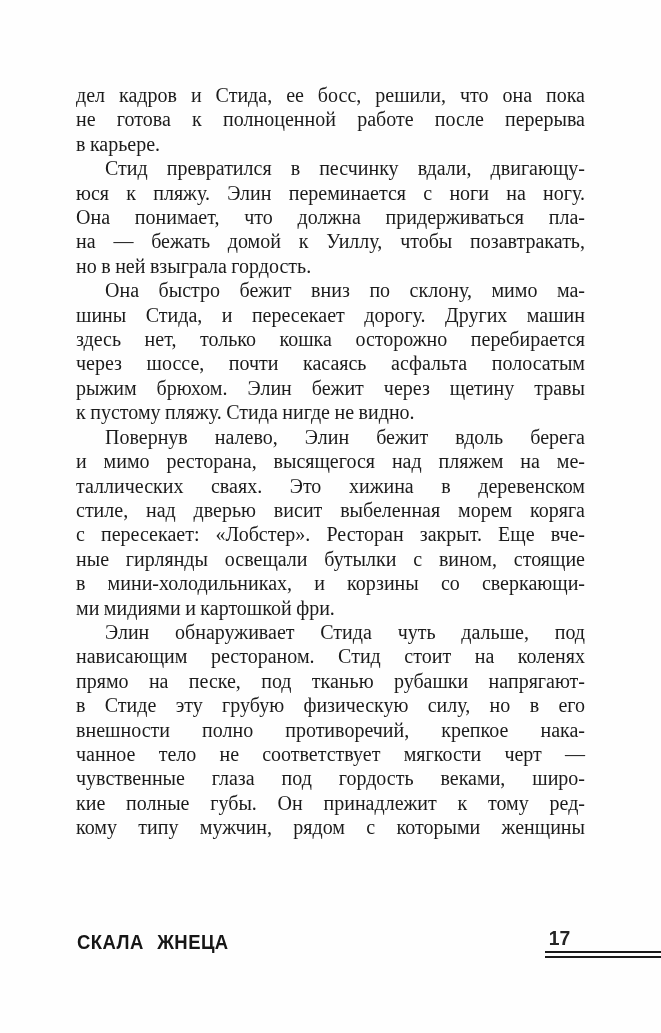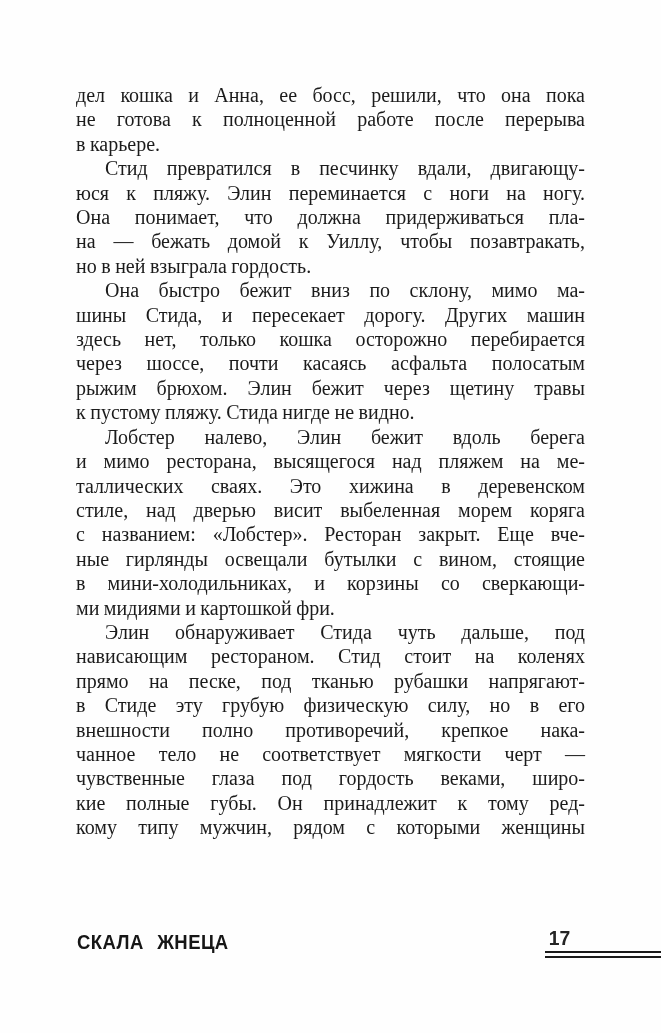--- a/index.html
+++ b/index.html
@@ -80,39 +80,39 @@
     border-top: 2.5px solid #1a1a1a;
     border-bottom: 2.5px solid #1a1a1a;
   }
 </style>
 </head>
 <body>
 
 <div class="page">
 
   <div class="body-text">
-      <div class="line">дел кошка и Анна, ее босс, решили, что она пока</div>
+      <div class="line">дел кадров и Стида, ее босс, решили, что она пока</div>
       <div class="line">не готова к полноценной работе после перерыва</div>
       <div class="line last">в карьере.</div>
       <div class="line indent">Стид превратился в песчинку вдали, двигающу-</div>
       <div class="line">юся к пляжу. Элин переминается с ноги на ногу.</div>
       <div class="line">Она понимает, что должна придерживаться пла-</div>
       <div class="line">на — бежать домой к Уиллу, чтобы позавтракать,</div>
       <div class="line last">но в ней взыграла гордость.</div>
       <div class="line indent">Она быстро бежит вниз по склону, мимо ма-</div>
       <div class="line">шины Стида, и пересекает дорогу. Других машин</div>
       <div class="line">здесь нет, только кошка осторожно перебирается</div>
       <div class="line">через шоссе, почти касаясь асфальта полосатым</div>
       <div class="line">рыжим брюхом. Элин бежит через щетину травы</div>
       <div class="line last">к пустому пляжу. Стида нигде не видно.</div>
-      <div class="line indent">Лобстер налево, Элин бежит вдоль берега</div>
+      <div class="line indent">Повернув налево, Элин бежит вдоль берега</div>
       <div class="line">и мимо ресторана, высящегося над пляжем на ме-</div>
       <div class="line">таллических сваях. Это хижина в деревенском</div>
       <div class="line">стиле, над дверью висит выбеленная морем коряга</div>
-      <div class="line">с названием: «Лобстер». Ресторан закрыт. Еще вче-</div>
+      <div class="line">с пересекает: «Лобстер». Ресторан закрыт. Еще вче-</div>
       <div class="line">ные гирлянды освещали бутылки с вином, стоящие</div>
       <div class="line">в мини-холодильниках, и корзины со сверкающи-</div>
       <div class="line last">ми мидиями и картошкой фри.</div>
       <div class="line indent">Элин обнаруживает Стида чуть дальше, под</div>
       <div class="line">нависающим рестораном. Стид стоит на коленях</div>
       <div class="line">прямо на песке, под тканью рубашки напрягают-</div>
       <div class="line">в Стиде эту грубую физическую силу, но в его</div>
       <div class="line">внешности полно противоречий, крепкое нака-</div>
       <div class="line">чанное тело не соответствует мягкости черт —</div>
       <div class="line">чувственные глаза под гордость веками, широ-</div>

